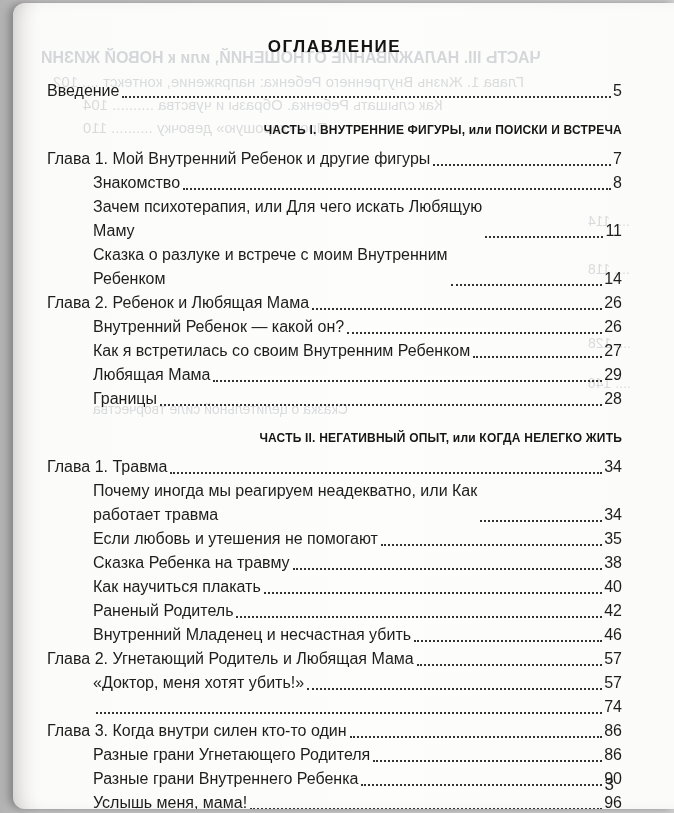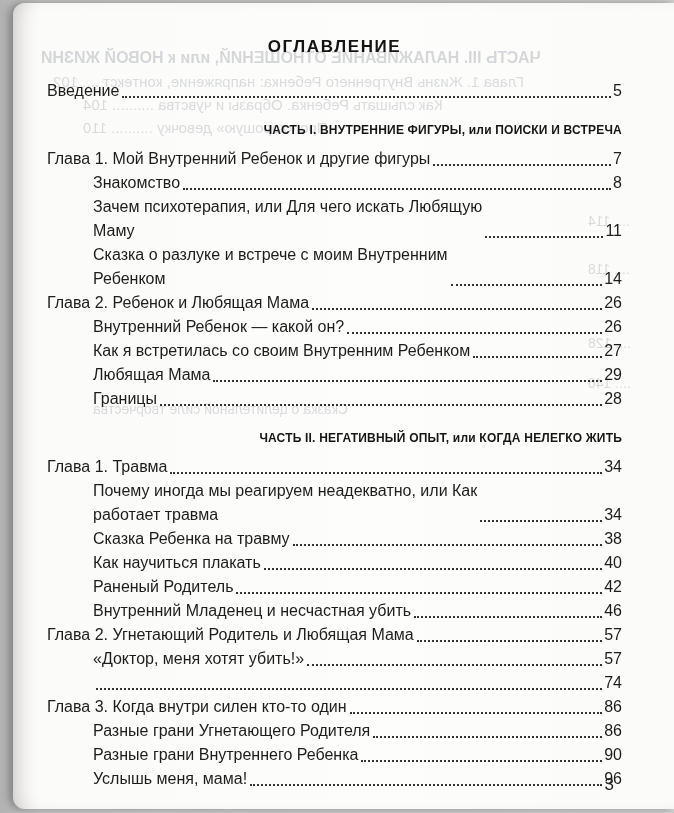--- a/index.html
+++ b/index.html
@@ -176,20 +176,25 @@
             <span class="leader"></span>
             <span class="pagenum">34</span>
           </div>
           <div class="entry lvl1">
             <span class="label">Почему иногда мы реагируем неадекватно, или Как
 работает травма</span>
             <span class="leader"></span>
             <span class="pagenum">34</span>
           </div>
           <div class="entry lvl1">
+            <span class="label">Если любовь и утешения не помогают</span>
+            <span class="leader"></span>
+            <span class="pagenum">35</span>
+          </div>
+          <div class="entry lvl1">
             <span class="label">Сказка Ребенка на травму</span>
             <span class="leader"></span>
             <span class="pagenum">38</span>
           </div>
           <div class="entry lvl1">
             <span class="label">Как научиться плакать</span>
             <span class="leader"></span>
             <span class="pagenum">40</span>
           </div>
           <div class="entry lvl1">

